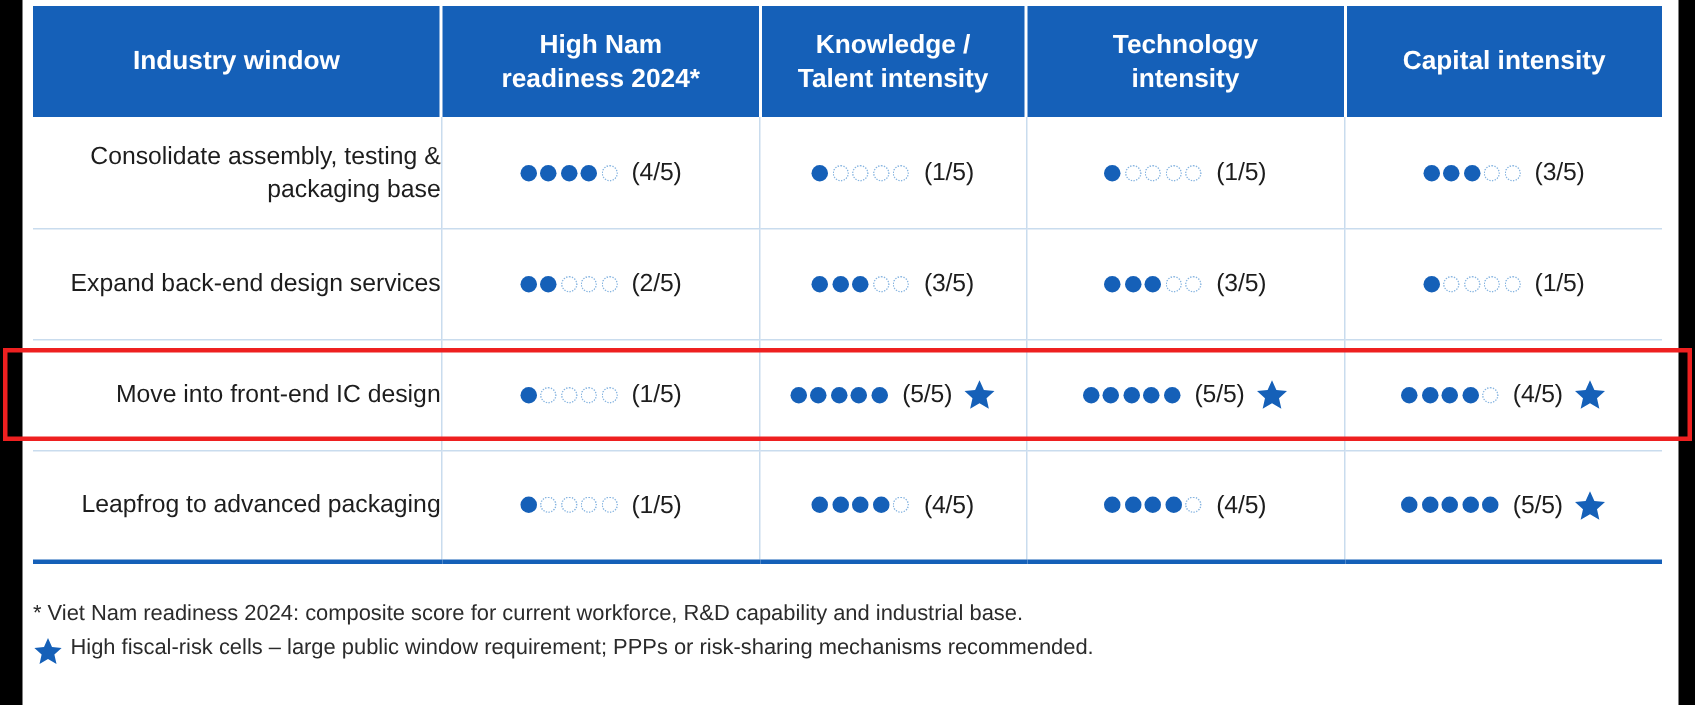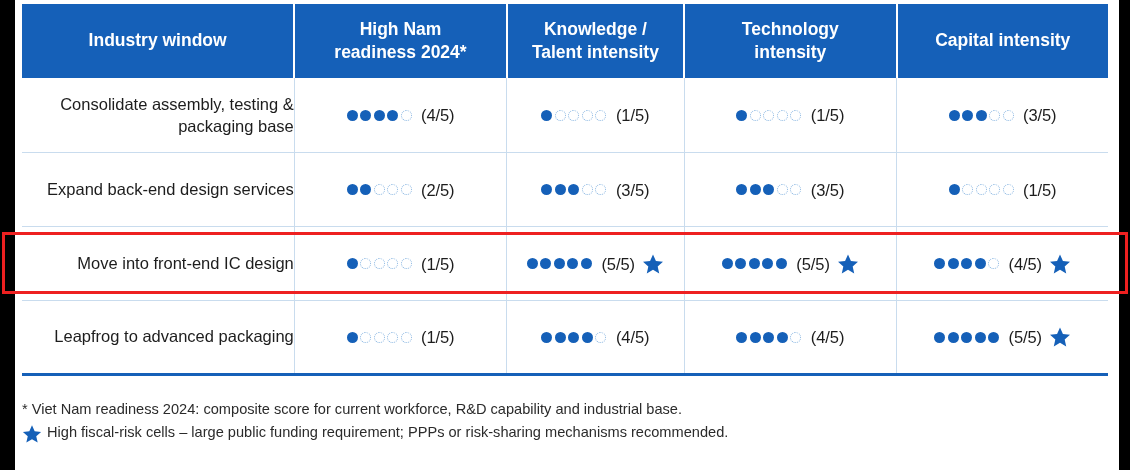--- a/index.html
+++ b/index.html
@@ -229,17 +229,17 @@
   <div class="footnotes">
     <div class="fn-line">
       <span>* Viet Nam readiness 2024: composite score for current workforce, R&amp;D capability and industrial base.</span>
     </div>
     <div class="fn-line">
       <span class="fn-star">
         <svg width="20" height="20" viewBox="0 0 24 24" aria-hidden="true">
           <polygon points="12,1.6 15.2,8.7 22.9,9.5 17.1,14.7 18.8,22.3 12,18.4 5.2,22.3 6.9,14.7 1.1,9.5 8.8,8.7" fill="#1560b8"></polygon>
         </svg>
       </span>
-      <span>High fiscal-risk cells – large public funding requirement; PPPs or risk-sharing mechanisms recommended.</span>
+      <span>High fiscal-risk cells – large public window requirement; PPPs or risk-sharing mechanisms recommended.</span>
     </div>
   </div>
 
 </div>
 
 </body></html>

